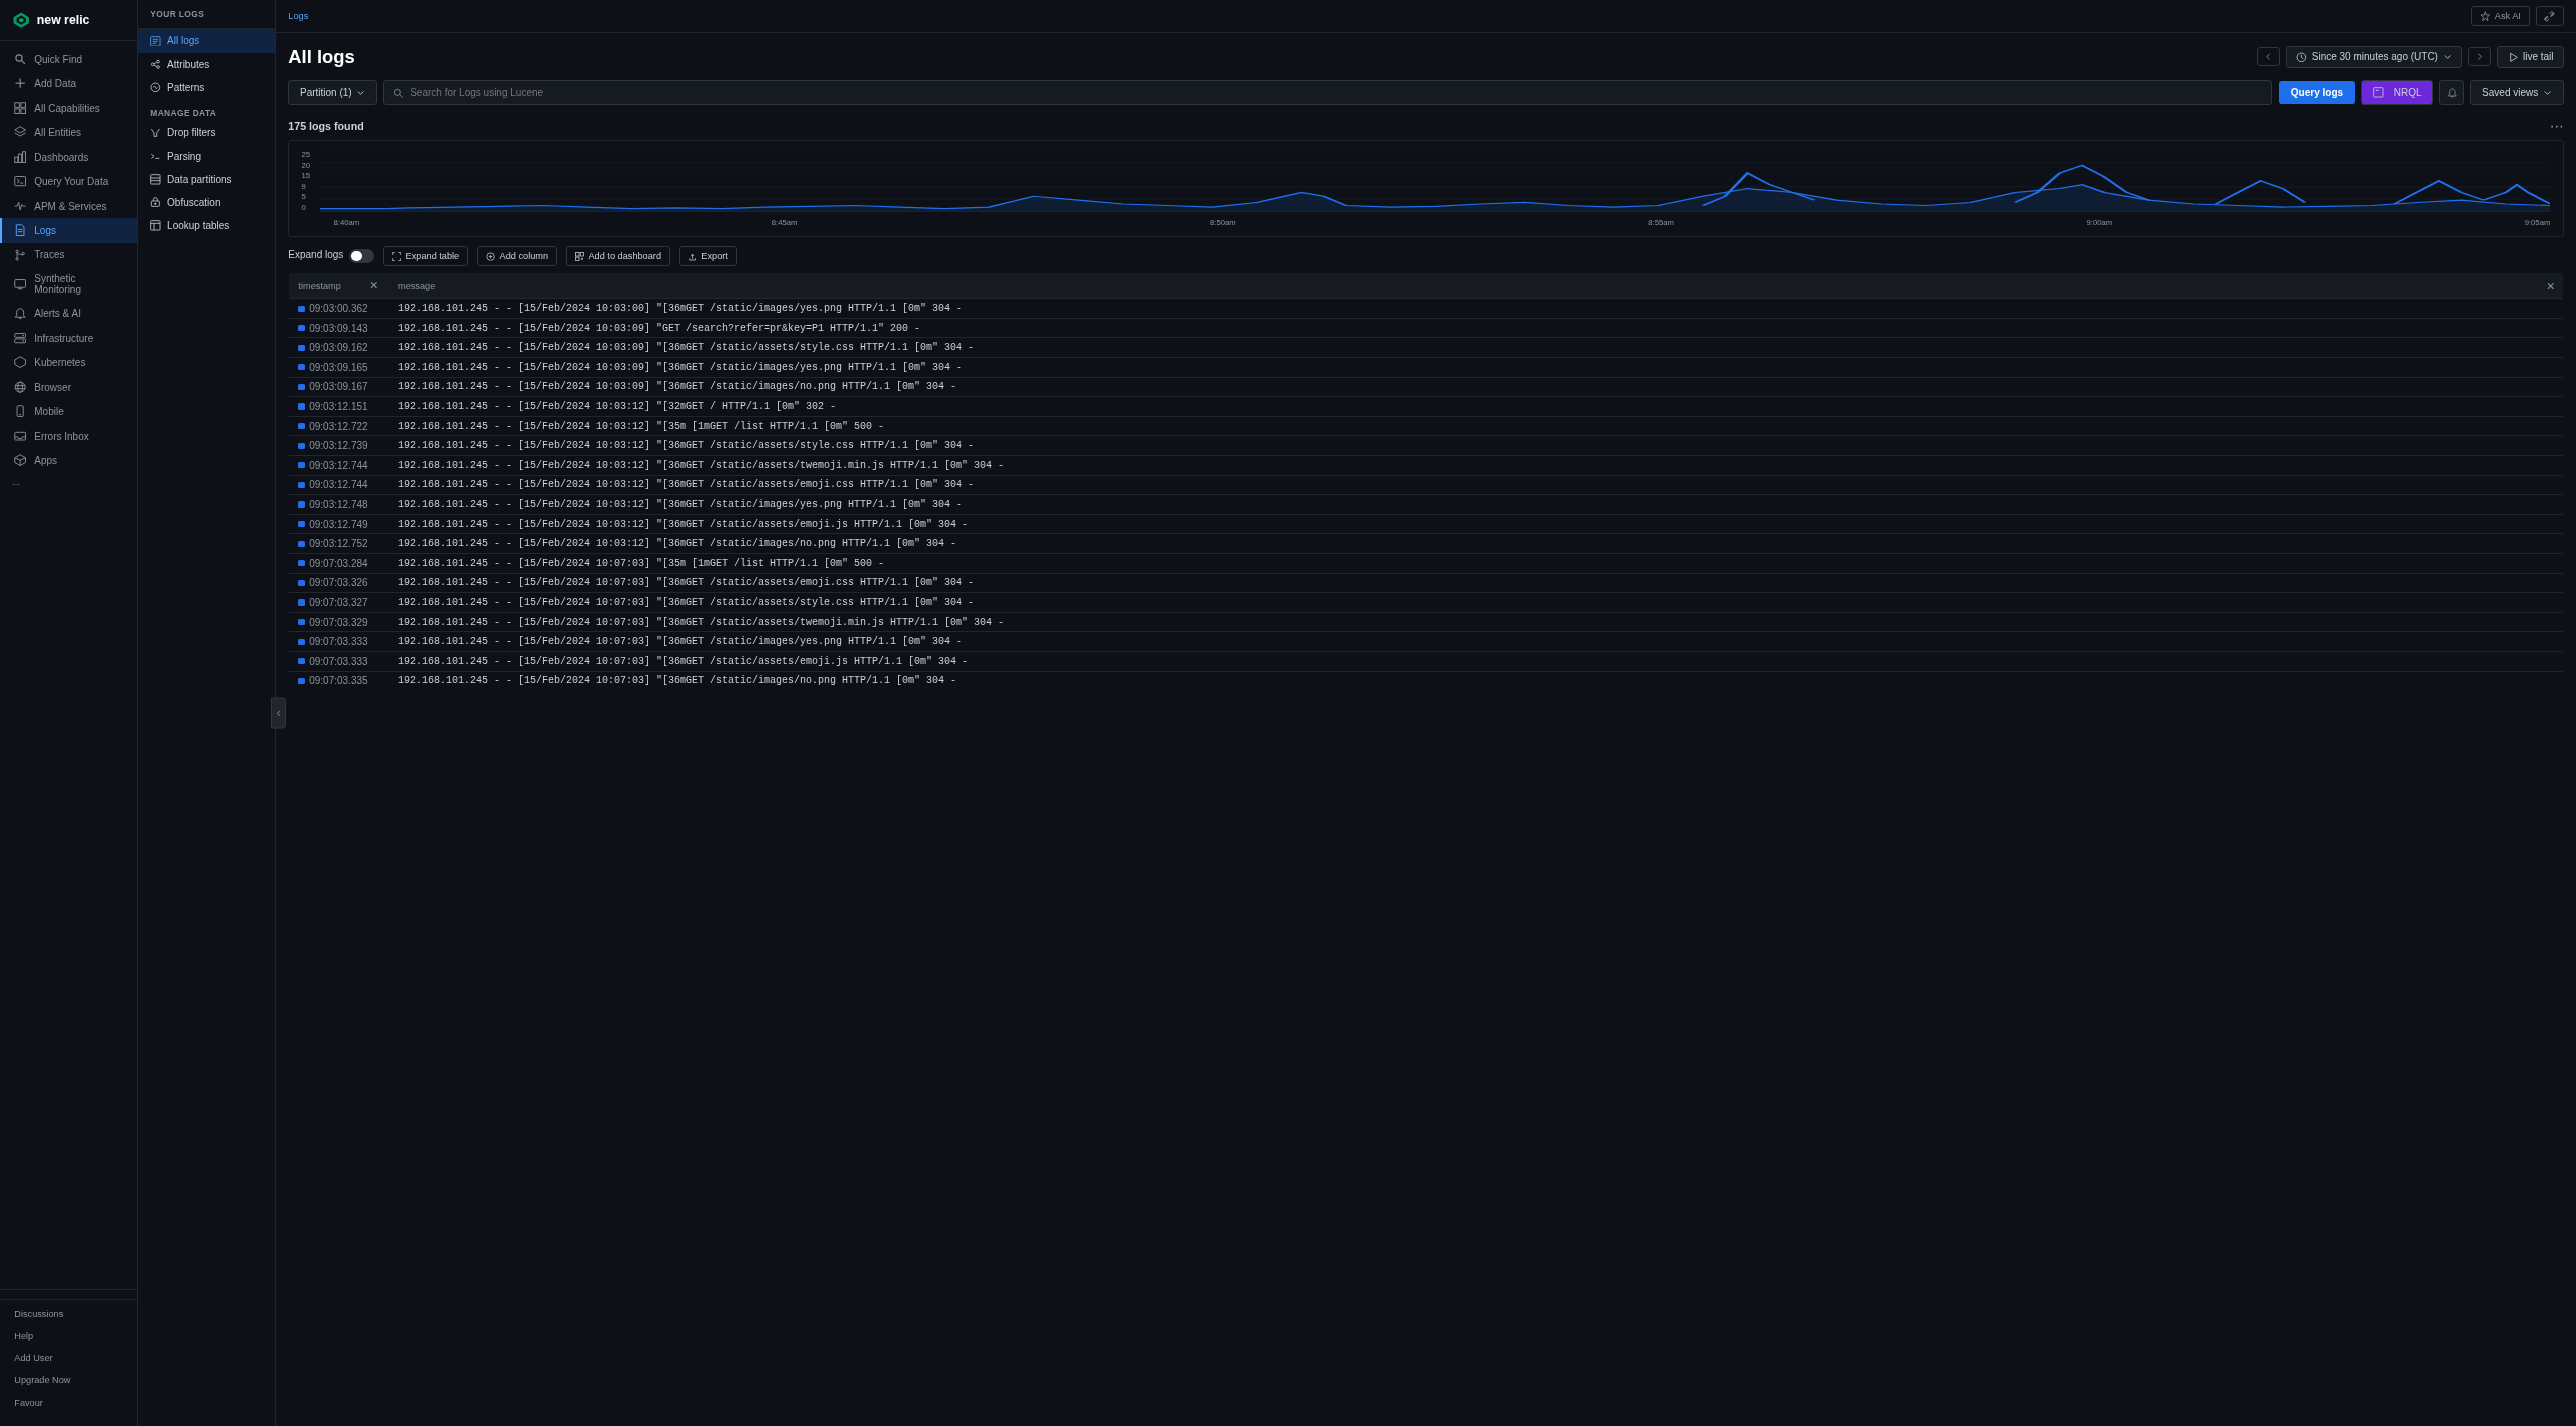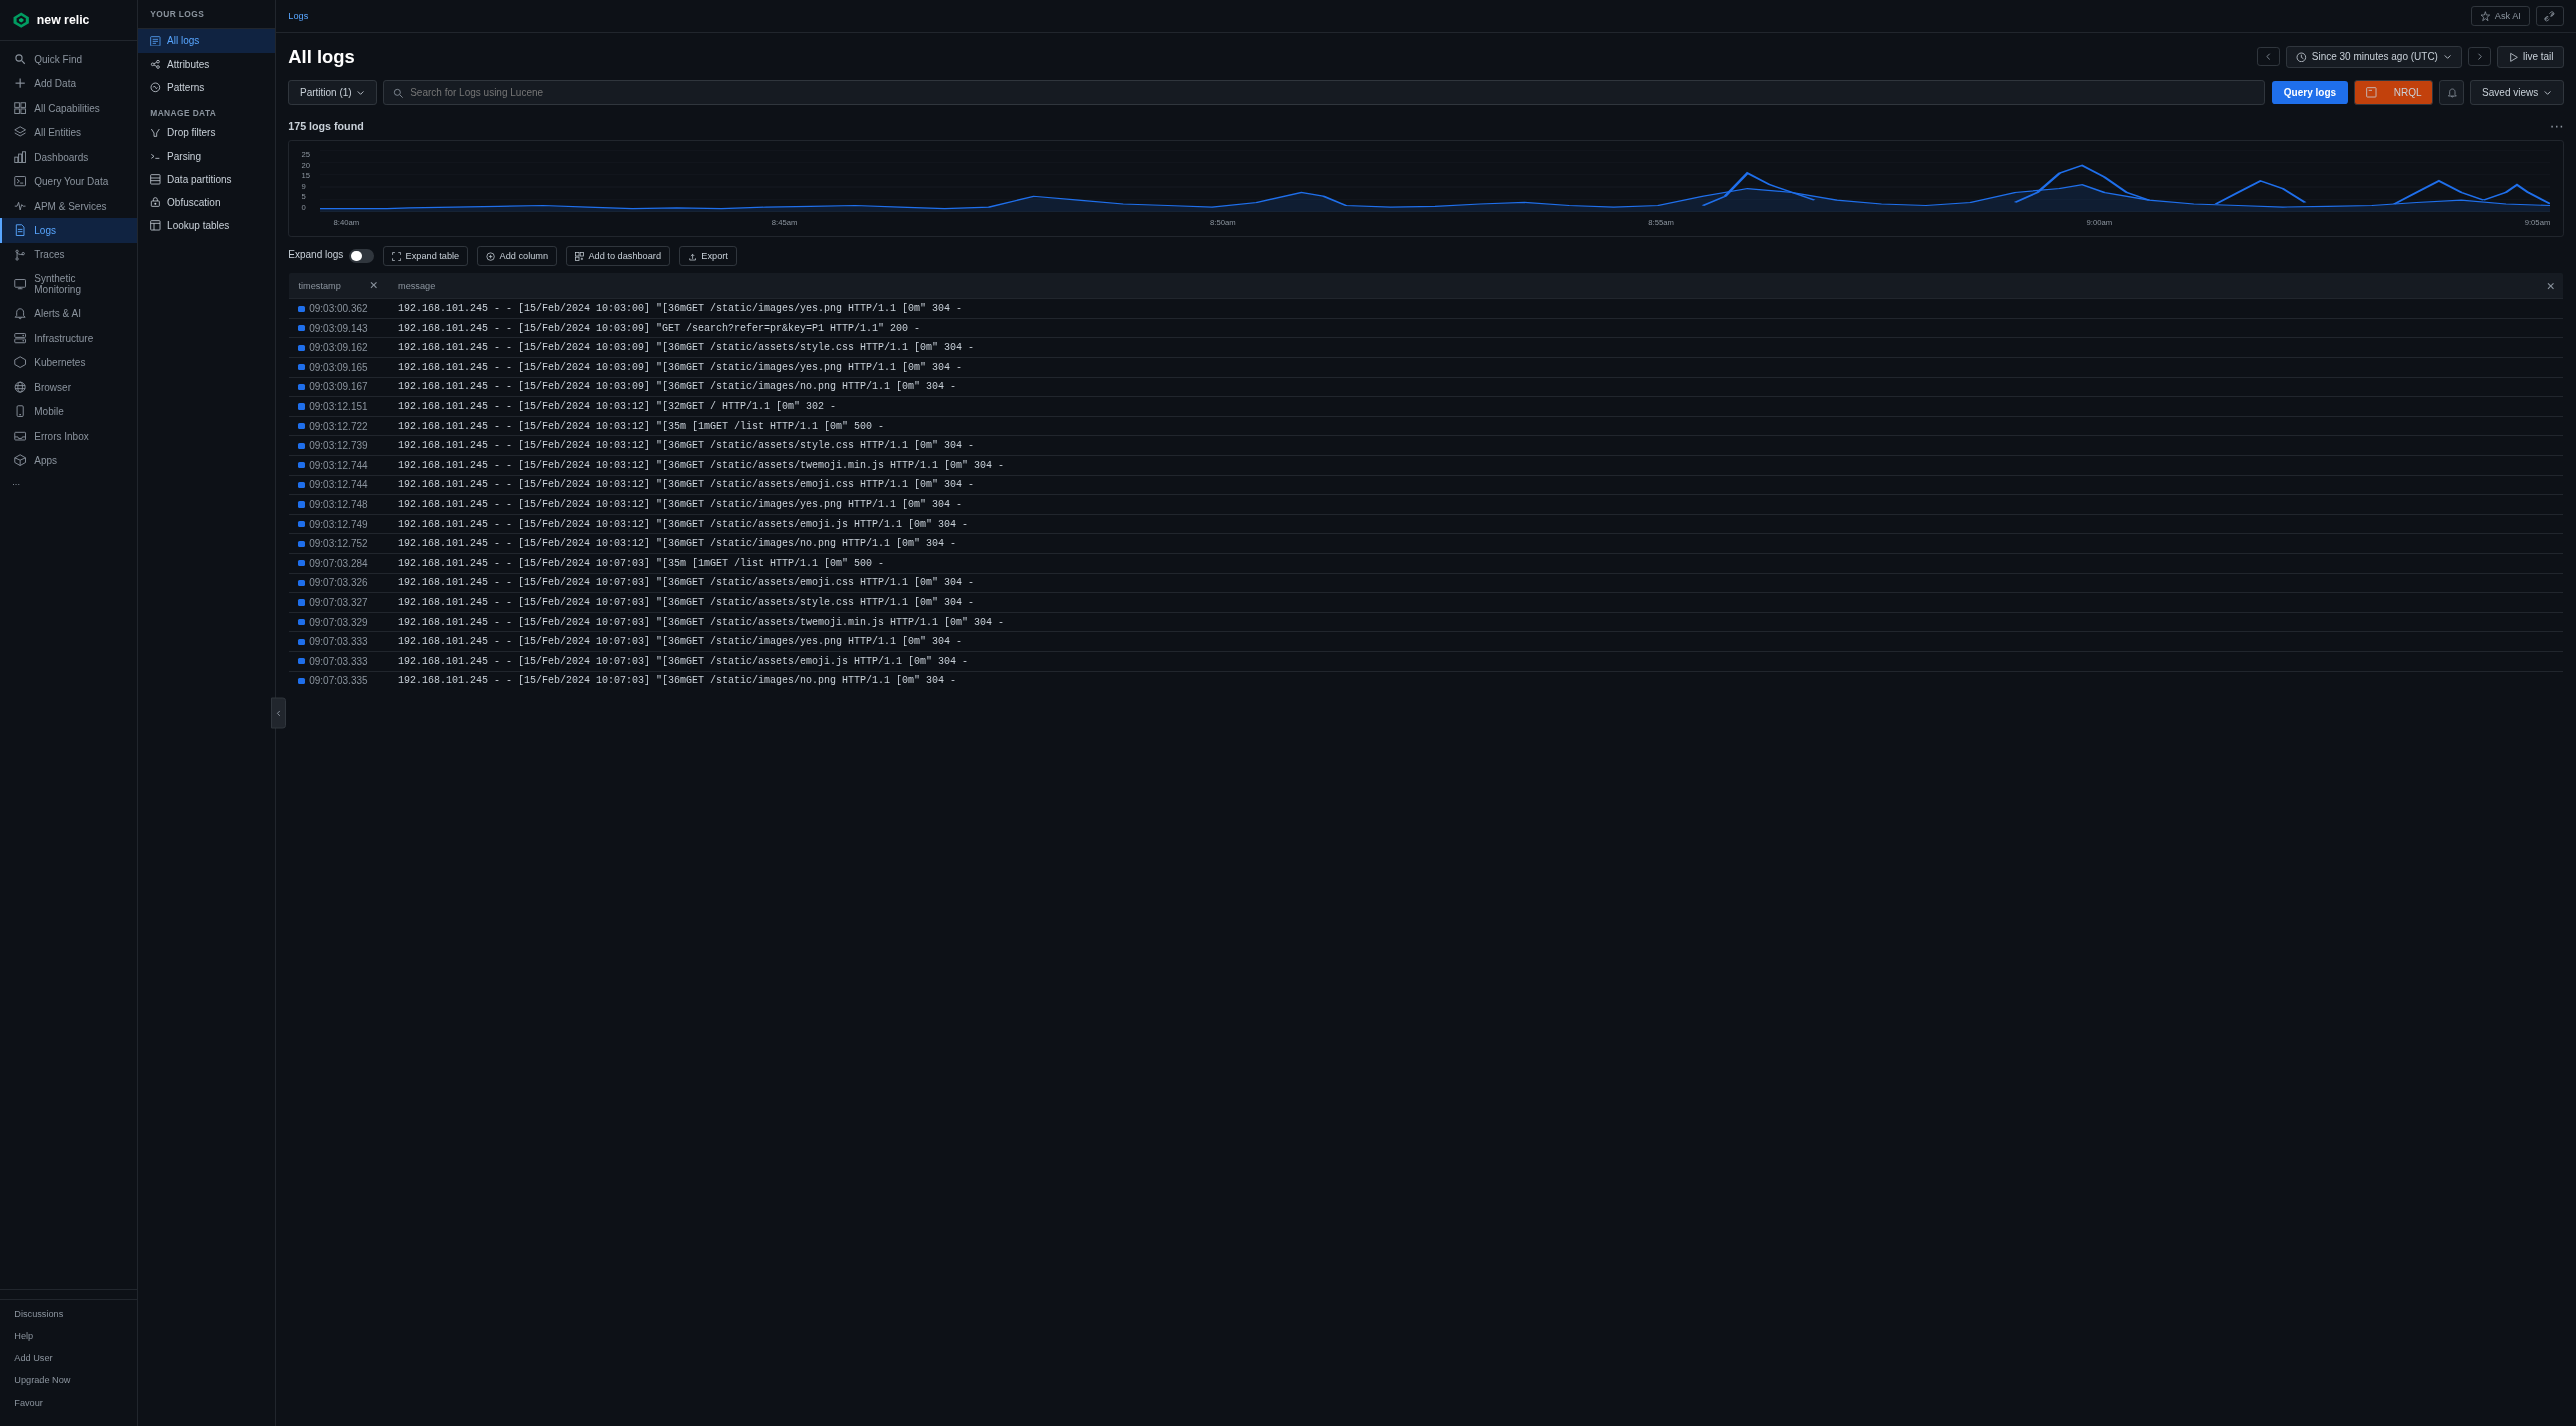--- a/index.html
+++ b/index.html
@@ -40,21 +40,21 @@
     .time-picker { display: flex; align-items: center; gap: 4.6px; padding: 4.6px 9.2px; border-radius: 3.1px; background: #161b22; border: 0.8px solid #30363d; color: #c9d1d9; font-size: 10px; cursor: pointer; }
     .live-tail-btn { display: flex; align-items: center; gap: 4.6px; padding: 4.6px 9.2px; border-radius: 3.1px; background: #161b22; border: 0.8px solid #30363d; color: #c9d1d9; font-size: 10px; cursor: pointer; }
 
     
     .search-area { display: flex; align-items: center; gap: 6.1px; margin-bottom: 12.3px; }
     .partition-btn { display: flex; align-items: center; gap: 4.6px; padding: 6.1px 10.7px; border-radius: 3.1px; background: #161b22; border: 0.8px solid #30363d; color: #c9d1d9; font-size: 10px; cursor: pointer; white-space: nowrap; }
     .search-input-wrap { flex: 1; display: flex; align-items: center; background: #161b22; border: 0.8px solid #30363d; border-radius: 3.1px; padding: 0 9.2px; }
     .search-input-wrap svg { color: #8b949e; flex-shrink: 0; margin-right: 6.1px; }
     .search-input { background: transparent; border: none; outline: none; color: #c9d1d9; font-size: 10px; width: 100%; padding: 6.1px 0; }
     .query-logs-btn { padding: 6.1px 12.3px; border-radius: 3.1px; background: #1f6feb; border: none; color: #fff; font-size: 10px; font-weight: 600; cursor: pointer; white-space: nowrap; }
-    .nrql-btn { display: flex; gap: 17px; padding: 6.1px 10.7px; border-radius: 3.1px; background: #c2410c; border: 0.8px solid #30363d; color: #c9d1d9; font-size: 10px; cursor: pointer; }
+    .nrql-btn { display: flex; gap: 10px; padding: 6.1px 10.7px; border-radius: 3.1px; background: #6d28d9; border: 0.8px solid #30363d; color: #c9d1d9; font-size: 10px; cursor: pointer; }
     .bell-btn { padding: 6.1px; border-radius: 3.1px; background: #161b22; border: 0.8px solid #30363d; color: #8b949e; cursor: pointer; display: flex; align-items: center; }
     .saved-views-btn { display: flex; align-items: center; gap: 4.6px; padding: 6.1px 10.7px; border-radius: 3.1px; background: #161b22; border: 0.8px solid #30363d; color: #c9d1d9; font-size: 10px; cursor: pointer; }
 
     
     .logs-found-row { display: flex; align-items: center; justify-content: space-between; margin-bottom: 6.1px; }
     .logs-found { font-size: 10.7px; color: #c9d1d9; font-weight: 600; }
     .more-btn { color: #8b949e; cursor: pointer; background: none; border: none; font-size: 14px; }
 
     
     .chart-area { background: #0d1117; border: 0.8px solid #21262d; border-radius: 3.1px; padding: 9.2px 12.3px; margin-bottom: 9.2px; }

